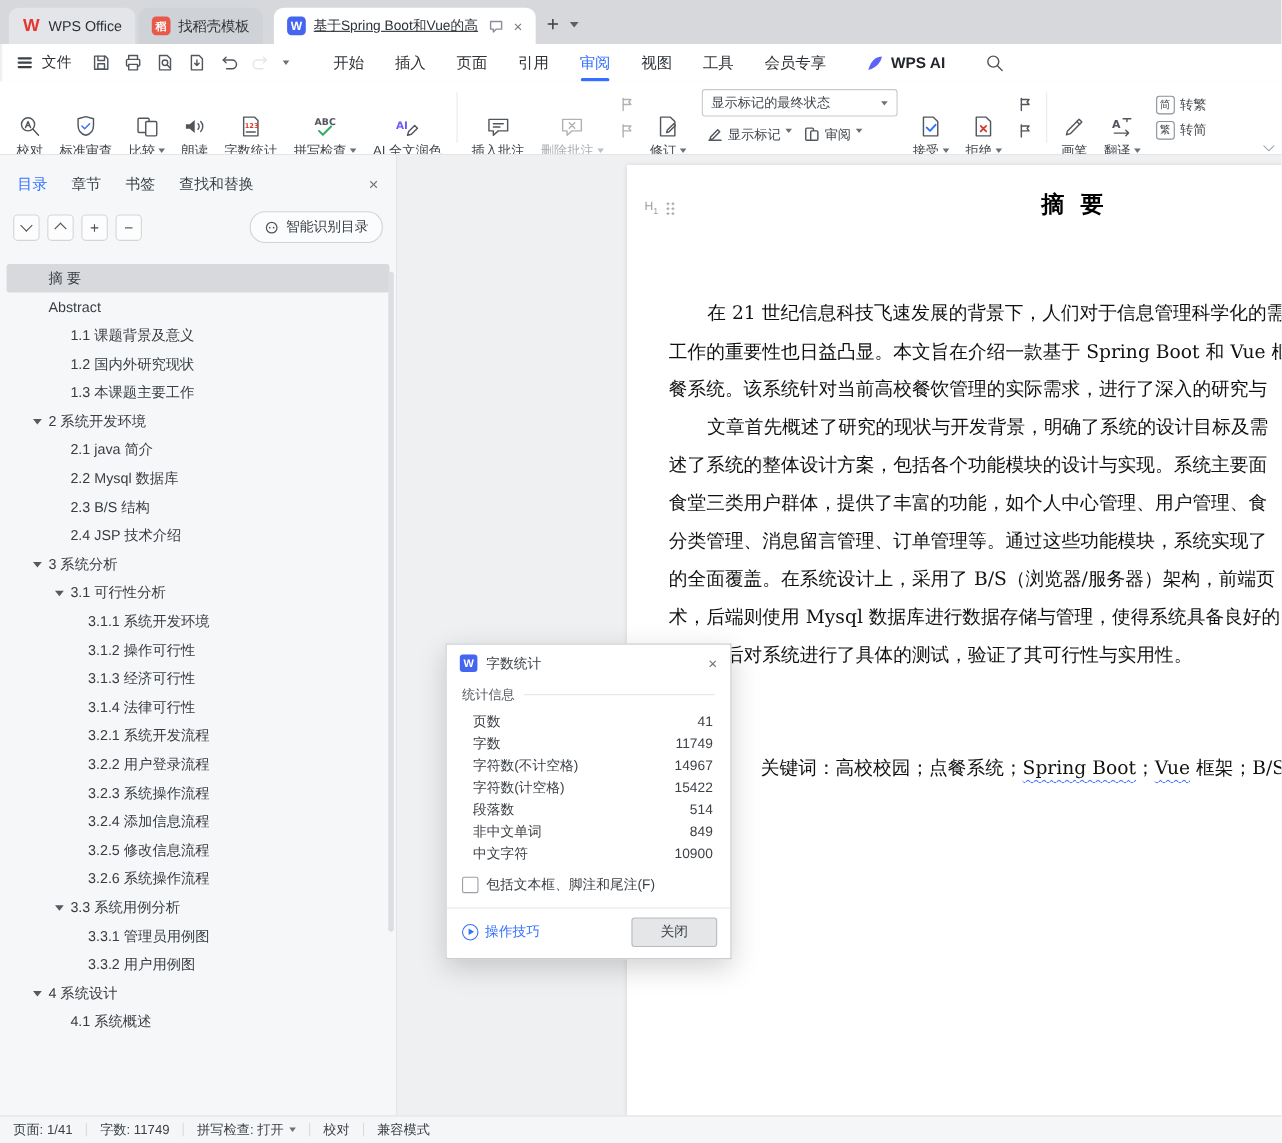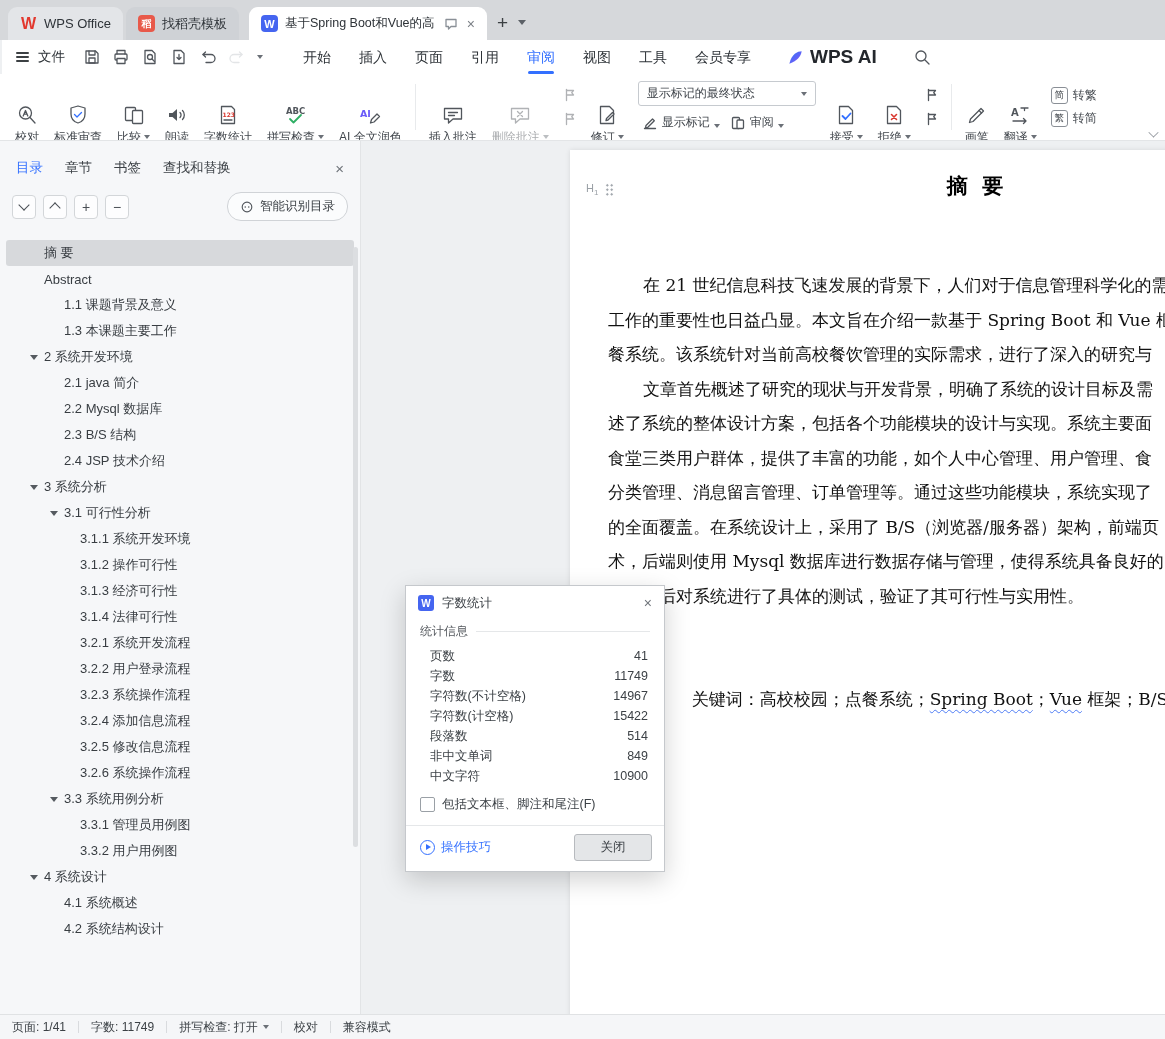--- a/index.html
+++ b/index.html
@@ -6,21 +6,21 @@
   body{width:1165px;height:1039px;position:relative;overflow:hidden;background:#eef0f2;
        font-family:"Liberation Sans","DejaVu Sans",sans-serif;color:#2e3338;-webkit-font-smoothing:antialiased;}
   svg{stroke:#51565c;fill:none;stroke-width:1.3;stroke-linecap:round;stroke-linejoin:round;display:block;}
 
   
   .tabbar{position:absolute;left:0;top:0;right:0;height:40px;background:#d6d8db;display:flex;align-items:flex-end;padding-left:8px;}
   .wtab{height:33px;border-radius:9px 9px 0 0;display:flex;align-items:center;gap:7px;padding:0 12px;font-size:13px;color:#2e3338;cursor:default;}
   .wtab-home{background:#e3e5e8;margin-right:3px;}
   .wtab-docer{background:#cfd2d6;margin-right:10px;}
   .wtab-active{background:#ffffff;width:214px;}
-  .doc-title{flex:1;overflow:hidden;white-space:nowrap;font-size:12.5px;}
+  .doc-title{flex:1;overflow:hidden;white-space:nowrap;font-size:12.5px;text-decoration:underline;}
   .logo{width:17px;height:17px;border-radius:4px;display:flex;align-items:center;justify-content:center;font-weight:bold;font-size:11px;flex:none;}
   .logo-wps{background:transparent;color:#e2382e;font-size:16px;}
   .logo-docer{background:#e8594a;color:#fff;font-size:10px;}
   .logo-doc{background:#4565f0;color:#fff;}
   .logo.sm{width:16px;height:16px;font-size:10px;border-radius:3px;}
   .tab-close{color:#7a7f85;font-size:14px;margin-left:2px;line-height:1;}
   .tab-plus{font-size:19px;color:#3c4043;margin:0 4px 8px 10px;line-height:1;}
   .chev{width:0;height:0;border:4px solid transparent;border-top:5px solid #5b6066;margin:0 0 11px 6px;}
 
   
@@ -30,39 +30,39 @@
   .ham::before,.ham::after{content:"";position:absolute;left:0;width:13px;height:2px;background:#3c4043;border-radius:1px;}
   .ham::before{top:-4px}.ham::after{top:4px}
   .quick-icons{display:flex;align-items:center;gap:11px;padding:0 6px;}
   .qi{width:18px;height:18px;}
   .qi.dis svg{stroke:#c3c7cc;}
   .mini-chev{width:0;height:0;border:3.5px solid transparent;border-top:4.5px solid #6b7077;margin-top:3px;}
   .rtabs{display:flex;margin-left:20px;}
   .rtab{padding:0 14px;height:34px;line-height:34px;position:relative;font-size:14px;color:#2e3338;cursor:default;}
   .rtab[data-active="true"]{color:#3370ff;}
   .rtab[data-active="true"]::after{content:"";position:absolute;left:15px;right:15px;bottom:0;height:3px;background:#3370ff;border-radius:2px;}
-  .wpsai{display:flex;align-items:center;gap:6px;margin-left:22px;font-weight:bold;font-size:19px;color:#23272c;}
+  .wpsai{display:flex;align-items:center;gap:6px;margin-left:22px;font-weight:bold;font-size:14px;color:#23272c;}
   .searchbtn{margin-left:36px;width:18px;height:18px;}
 
   
   .ribbon{position:absolute;top:74px;left:0;right:0;height:66px;background:#fff;border-bottom:1px solid #e3e5e7;
           display:flex;align-items:center;padding:0 8px;gap:1px;overflow:hidden;}
   .rbtn{display:flex;flex-direction:column;align-items:center;justify-content:center;gap:4px;padding:4px 7px;border-radius:4px;
         font-size:12px;color:#41464c;white-space:nowrap;cursor:default;flex:none;margin-top:32px;}
   .rlb{display:flex;align-items:center;gap:3px;line-height:1;}
   .dd{width:0;height:0;border:3.5px solid transparent;border-top:4px solid #6b7077;margin-top:3px;flex:none;}
   .vsep{width:1px;height:46px;background:#e8eaec;margin:0 5px;flex:none;}
   .mini-col{display:flex;flex-direction:column;gap:7px;padding:0 3px;flex:none;}
   .mini{width:20px;height:17px;display:flex;align-items:center;justify-content:center;}
   .dis{opacity:.45;}
   .markup-col{display:flex;flex-direction:column;gap:6px;padding:0 6px;width:178px;flex:none;}
   .combo{height:23px;border:1px solid #c6cacf;border-radius:3px;display:flex;align-items:center;justify-content:space-between;
          padding:0 8px;font-size:12px;color:#41464c;background:#fff;}
   .markup-row{display:flex;gap:2px;}
-  .mkbtn{display:flex;align-items:flex-end;gap:4px;font-size:12px;color:#41464c;padding:2px 4px;white-space:nowrap;}
+  .mkbtn{display:flex;align-items:flex-start;gap:4px;font-size:12px;color:#41464c;padding:2px 4px;white-space:nowrap;}
   .conv-col{display:flex;flex-direction:column;gap:6px;padding:0 6px;flex:none;}
   .convbtn{display:flex;align-items:center;gap:5px;font-size:12px;color:#41464c;white-space:nowrap;}
   .cbox{width:15px;height:15px;border:1px solid #8a8f96;border-radius:3px;font-size:9.5px;display:flex;align-items:center;justify-content:center;flex:none;}
   .ribbon-collapse{position:absolute;right:7px;bottom:3px;width:8px;height:8px;border-right:1.5px solid #8a8f96;border-bottom:1.5px solid #8a8f96;transform:rotate(45deg) scale(.8);}
 
   
   .sidebar{position:absolute;left:0;top:141px;width:360px;bottom:24px;background:#f6f7f9;border-right:1px solid #e2e4e6;overflow:hidden;}
   .sb-head{display:flex;align-items:center;gap:22px;padding:18px 16px 0;font-size:13.5px;color:#3c4146;}
   .sb-tab.active{color:#3370ff;}
   .sb-close{margin-left:auto;font-size:15px;color:#6f747a;line-height:1;}
@@ -509,20 +509,24 @@
       <div class="toc-item" data-level="0">
         <span class="tri"></span>
         <span class="toc-label">Abstract</span>
       </div>
       <div class="toc-item" data-level="1">
         <span class="tri"></span>
         <span class="toc-label">1.1 课题背景及意义</span>
       </div>
       <div class="toc-item" data-level="1">
         <span class="tri"></span>
+        <span class="toc-label">1.2 国内外研究现状</span>
+      </div>
+      <div class="toc-item" data-level="1">
+        <span class="tri"></span>
         <span class="toc-label">1.3 本课题主要工作</span>
       </div>
       <div class="toc-item" data-level="0" data-arrow="true">
         <span class="tri"></span>
         <span class="toc-label">2 系统开发环境</span>
       </div>
       <div class="toc-item" data-level="1">
         <span class="tri"></span>
         <span class="toc-label">2.1 java 简介</span>
       </div>
@@ -598,24 +602,20 @@
         <span class="tri"></span>
         <span class="toc-label">3.3.2 用户用例图</span>
       </div>
       <div class="toc-item" data-level="0" data-arrow="true">
         <span class="tri"></span>
         <span class="toc-label">4 系统设计</span>
       </div>
       <div class="toc-item" data-level="1">
         <span class="tri"></span>
         <span class="toc-label">4.1 系统概述</span>
-      </div>
-      <div class="toc-item" data-level="1">
-        <span class="tri"></span>
-        <span class="toc-label">4.2 系统结构设计</span>
       </div>
     </div>
   <span class="sb-scroll"></span>
 </div>
 
 <div class="workspace">
   <div class="page">
     <div class="phandle">
       <span class="h1mark">H<sub>1</sub></span>
       <span class="dots"></span>

